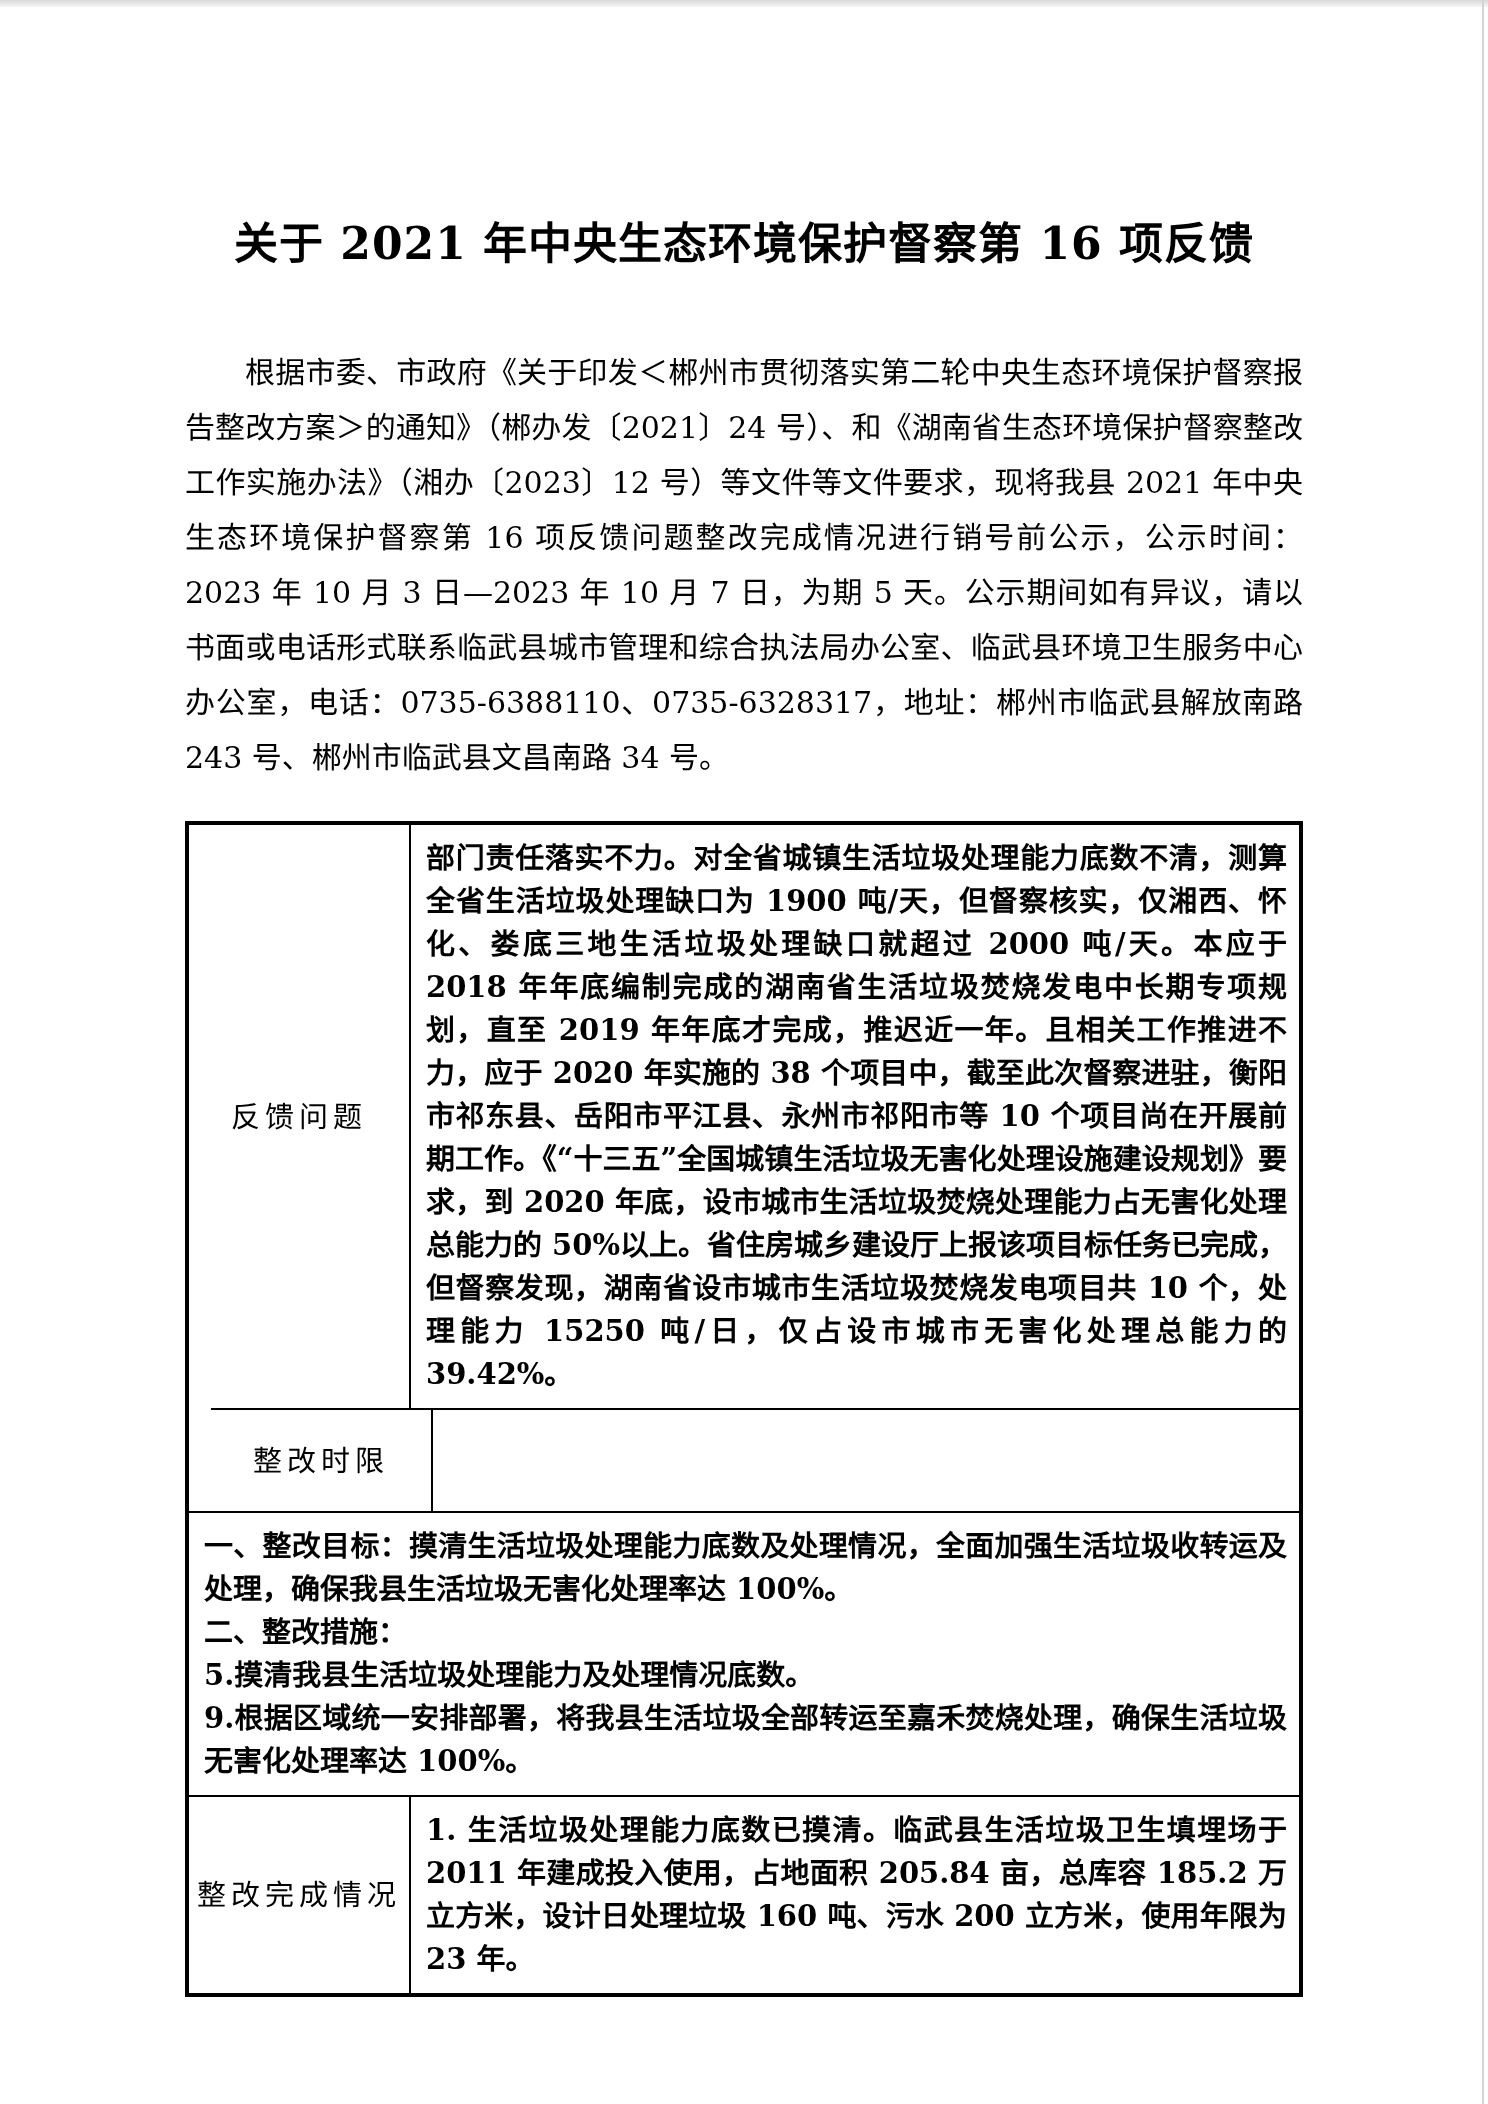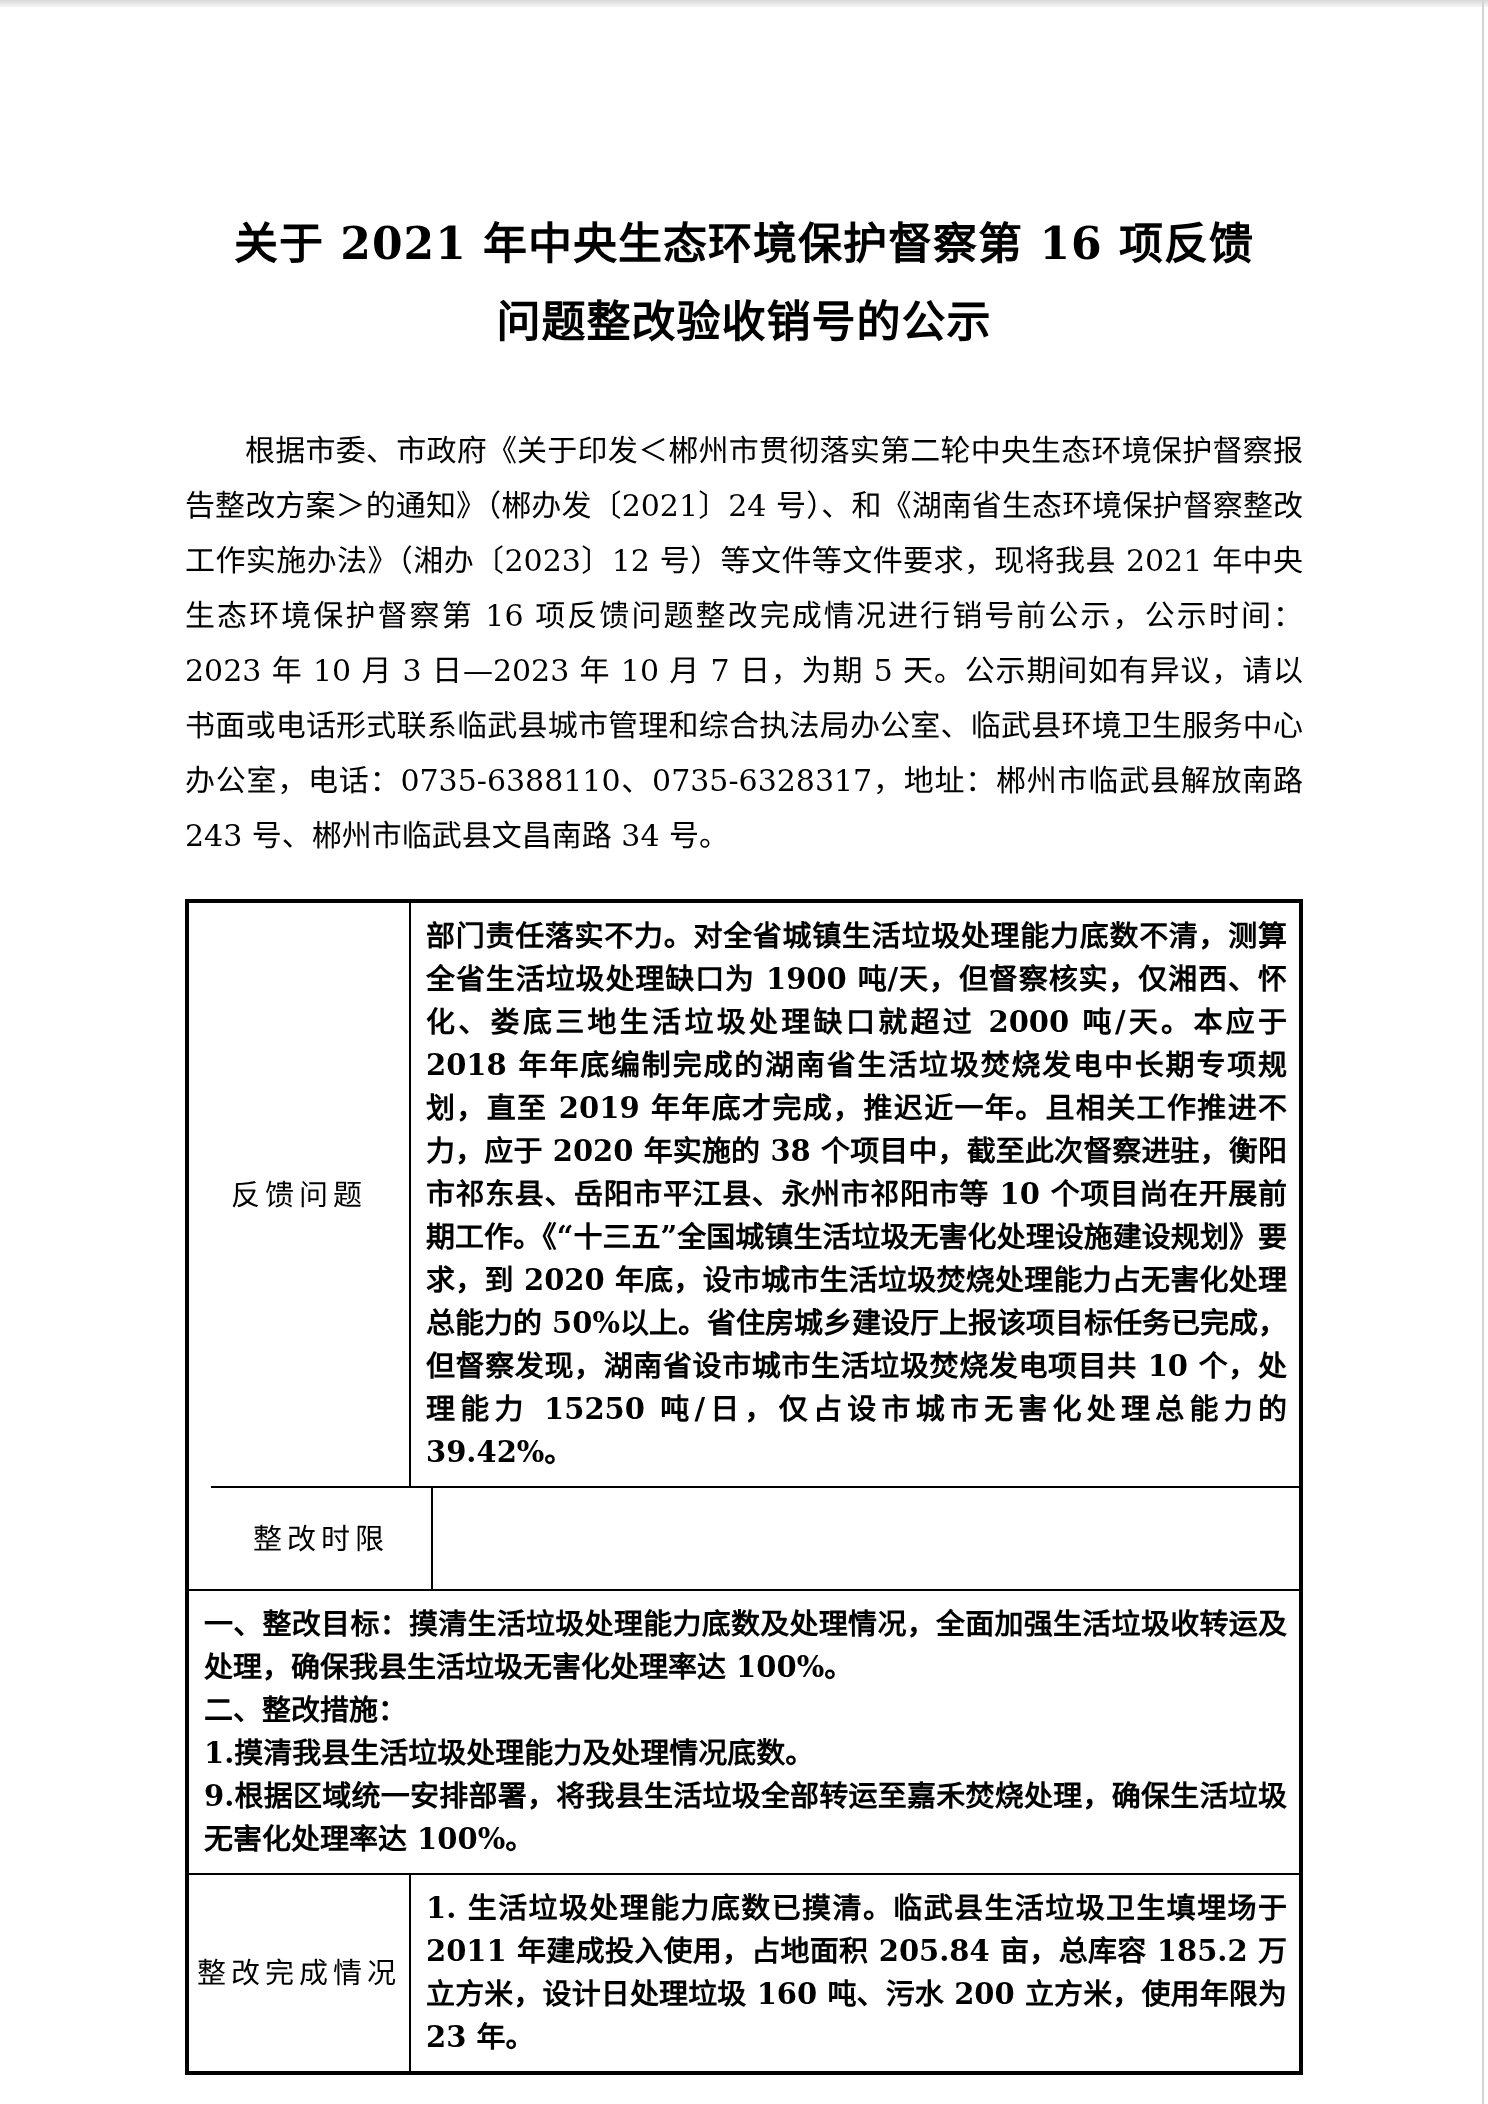--- a/index.html
+++ b/index.html
@@ -80,21 +80,20 @@
 </head>
 <body>
 
 <div class="scan-edge-top"></div>
 <div class="scan-edge-right"></div>
 
 <div class="page">
 
   <div class="doc-title">
     <div>关于 2021 年中央生态环境保护督察第 16 项反馈</div>
-    <div>问题整改验收销号的公示</div>
   </div>
 
   <p class="intro">根据市委、市政府《关于印发＜郴州市贯彻落实第二轮中央生态环境保护督察报告整改方案＞的通知》（郴办发〔2021〕24 号）、和《湖南省生态环境保护督察整改工作实施办法》（湘办〔2023〕12 号）等文件等文件要求，现将我县 2021 年中央生态环境保护督察第 16 项反馈问题整改完成情况进行销号前公示，公示时间：2023 年 10 月 3 日—2023 年 10 月 7 日，为期 5 天。公示期间如有异议，请以书面或电话形式联系临武县城市管理和综合执法局办公室、临武县环境卫生服务中心办公室，电话：0735-6388110、0735-6328317，地址：郴州市临武县解放南路 243 号、郴州市临武县文昌南路 34 号。</p>
 
   <div class="doc-table">
 
     <div class="trow row-feedback">
       <div class="tlabel">
         <div>反馈问题</div>
       </div>
@@ -106,21 +105,21 @@
     <div class="trow row-deadline">
       <div class="tlabel">
         <div>整改时限</div>
       </div>
     </div>
 
     <div class="trow row-goals">
       <div class="tcontent">
         <p>一、整改目标：摸清生活垃圾处理能力底数及处理情况，全面加强生活垃圾收转运及处理，确保我县生活垃圾无害化处理率达 100%。</p>
         <p>二、整改措施：</p>
-        <p>1.摸清我县生活垃圾处理能力及处理情况底数。</p>
+        <p>5.摸清我县生活垃圾处理能力及处理情况底数。</p>
         <p>9.根据区域统一安排部署，将我县生活垃圾全部转运至嘉禾焚烧处理，确保生活垃圾无害化处理率达 100%。</p>
       </div>
     </div>
 
     <div class="trow row-completion">
       <div class="tlabel">
         <div>整改完成情况</div>
       </div>
       <div class="tcontent">
         <p>1. 生活垃圾处理能力底数已摸清。临武县生活垃圾卫生填埋场于 2011 年建成投入使用，占地面积 205.84 亩，总库容 185.2 万立方米，设计日处理垃圾 160 吨、污水 200 立方米，使用年限为 23 年。</p>

